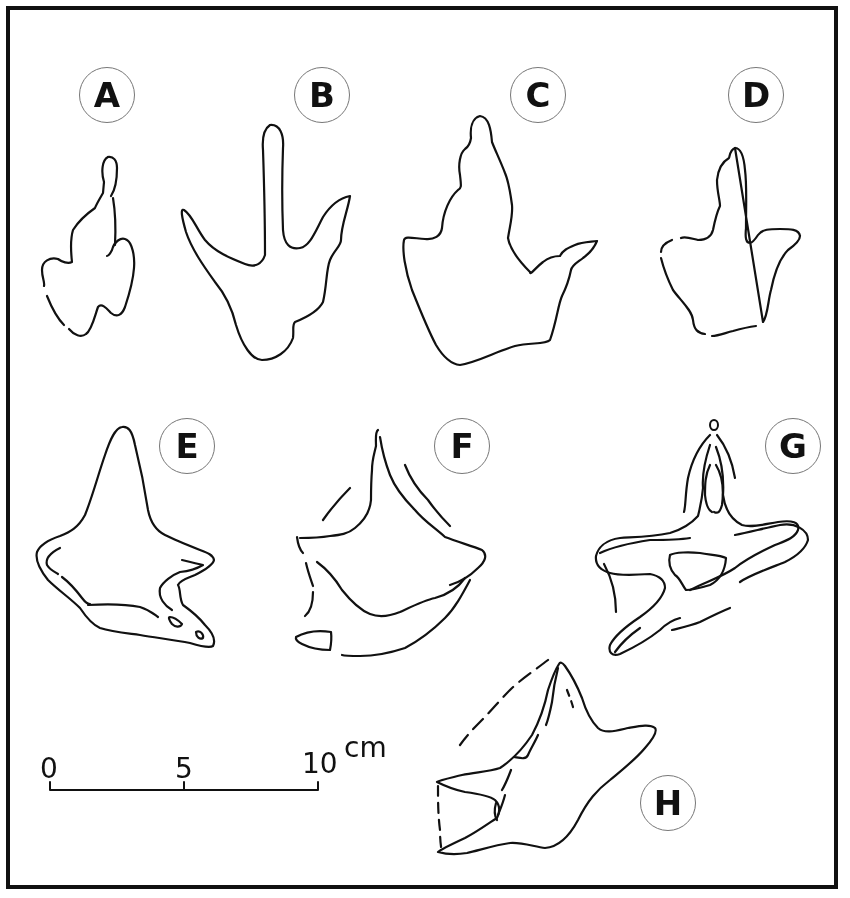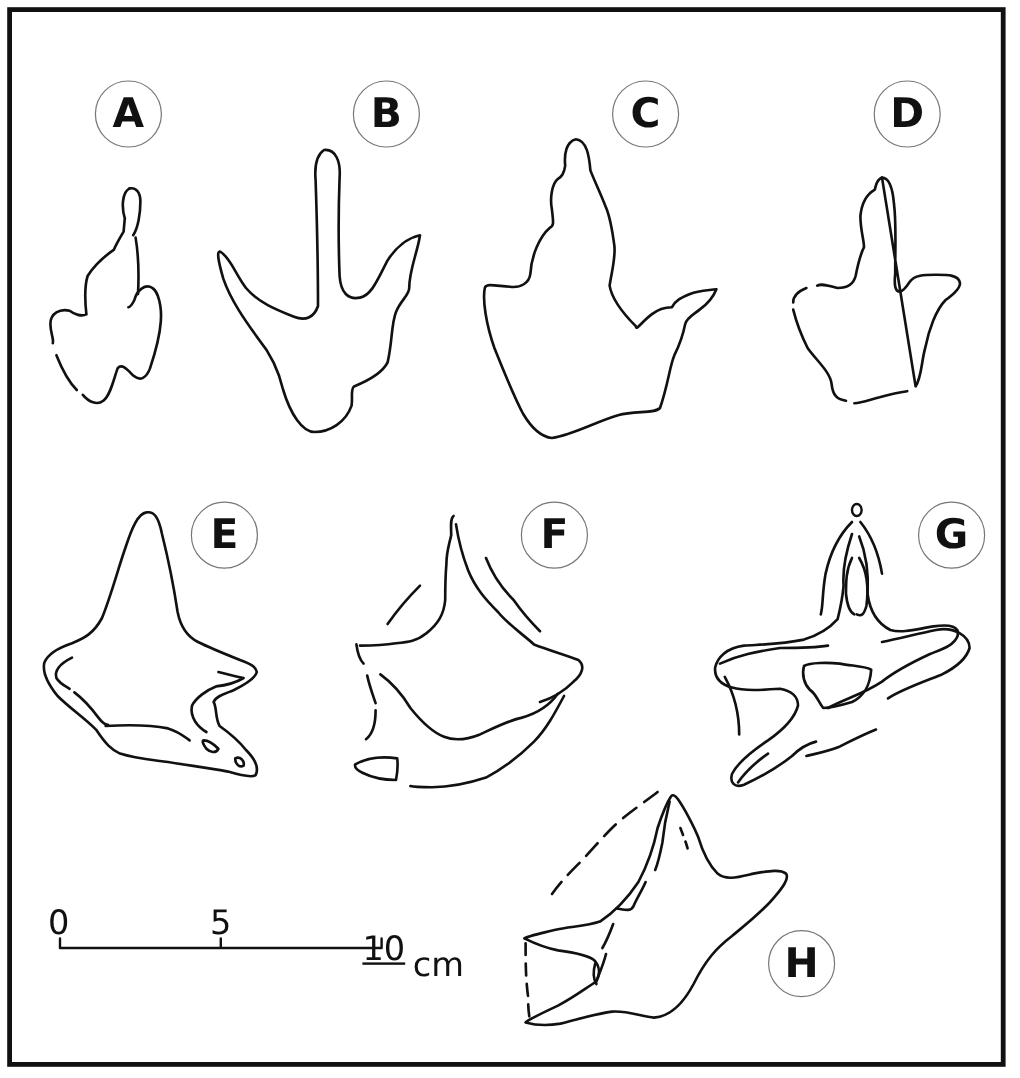--- a/index.html
+++ b/index.html
@@ -111,14 +111,14 @@
 <div class="label-circle" style="left:294px; top:67px;">B</div>
 <div class="label-circle" style="left:510px; top:67px;">C</div>
 <div class="label-circle" style="left:728px; top:67px;">D</div>
 <div class="label-circle" style="left:159px; top:418px;">E</div>
 <div class="label-circle" style="left:434px; top:418px;">F</div>
 <div class="label-circle" style="left:765px; top:418px;">G</div>
 <div class="label-circle" style="left:640px; top:775px;">H</div>
 
 <span class="scale-text" style="left:40px; top:755px;">0</span>
 <span class="scale-text" style="left:175px; top:755px;">5</span>
-<span class="scale-text" style="left:302px; top:777px;text-decoration:underline;">10</span>
-<span class="scale-text" style="left:344px; top:790px;">cm</span>
+<span class="scale-text" style="left:302px; top:750px;">10</span>
+<span class="scale-text" style="left:344px; top:734px;">cm</span>
 
 </body></html>

